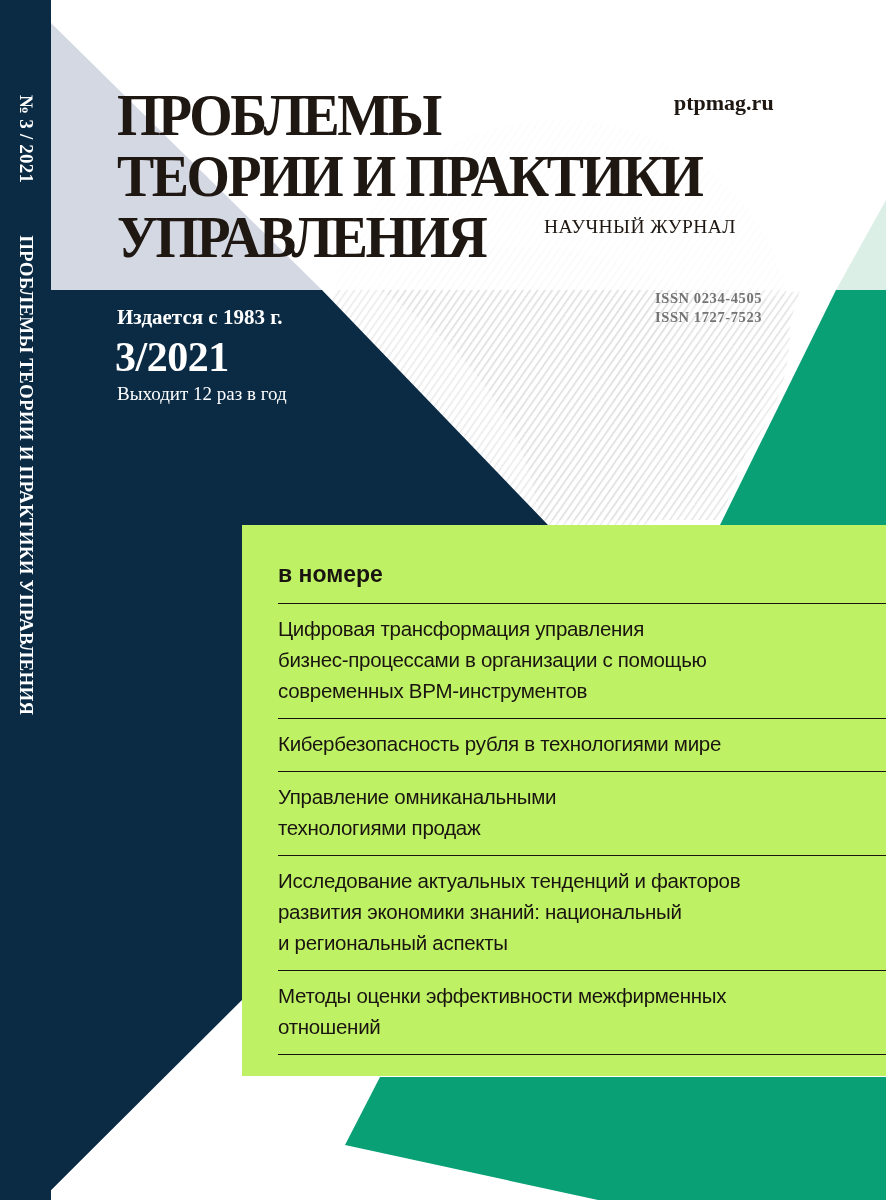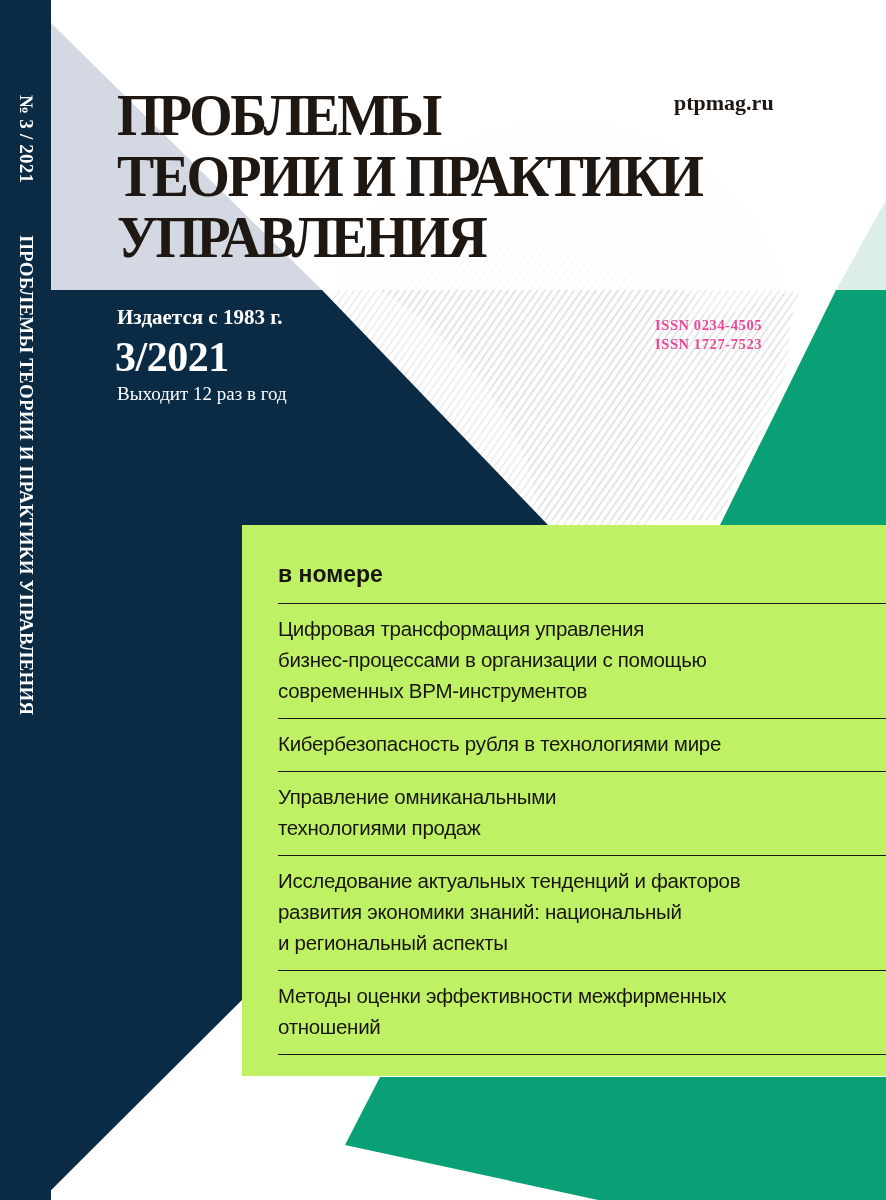--- a/index.html
+++ b/index.html
@@ -50,24 +50,24 @@
       font-weight: bold; font-size: 22px; color: #1e1712; margin-left: 21px;
     }
     .subtitle {
       position: absolute; left: 544px; top: 215px;
       font-family: "Liberation Serif", "DejaVu Serif", serif;
       font-size: 19.5px; line-height: 23px; color: #1e1712;
       letter-spacing: 0.4px;
       white-space: nowrap;
     }
     .issn {
-      position: absolute; left: 655px; top: 316px;
+      position: absolute; left: 655px; top: 289px;
       font-family: "Liberation Serif", "DejaVu Serif", serif;
       font-weight: bold; font-size: 14.5px; line-height: 19px;
-      color: #ec4899; letter-spacing: 0.6px;
+      color: #737373; letter-spacing: 0.6px;
     }
 
     
     .since {
       position: absolute; left: 117px; top: 305px;
       color: #ffffff; font-weight: bold; font-size: 21px;
       font-family: "Liberation Serif", "DejaVu Serif", serif;
     }
     .issue-num {
       position: absolute; left: 115px; top: 333px;
@@ -150,20 +150,21 @@
 
   <div class="title">
     <div>ПРОБЛЕМЫ</div>
     <div>ТЕОРИИ И ПРАКТИКИ</div>
     <div>УПРАВЛЕНИЯ</div>
   </div>
 
   <div class="site">ptpmag.ru</div>
 
   <div class="subtitle">
+    <div>НАУЧНЫЙ ЖУРНАЛ</div>
   </div>
 
   <div class="issn">
     <div>ISSN 0234-4505</div>
     <div>ISSN 1727-7523</div>
   </div>
 
   <div class="since">Издается с 1983 г.</div>
   <div class="issue-num">3/2021</div>
   <div class="freq">Выходит 12 раз в год</div>

